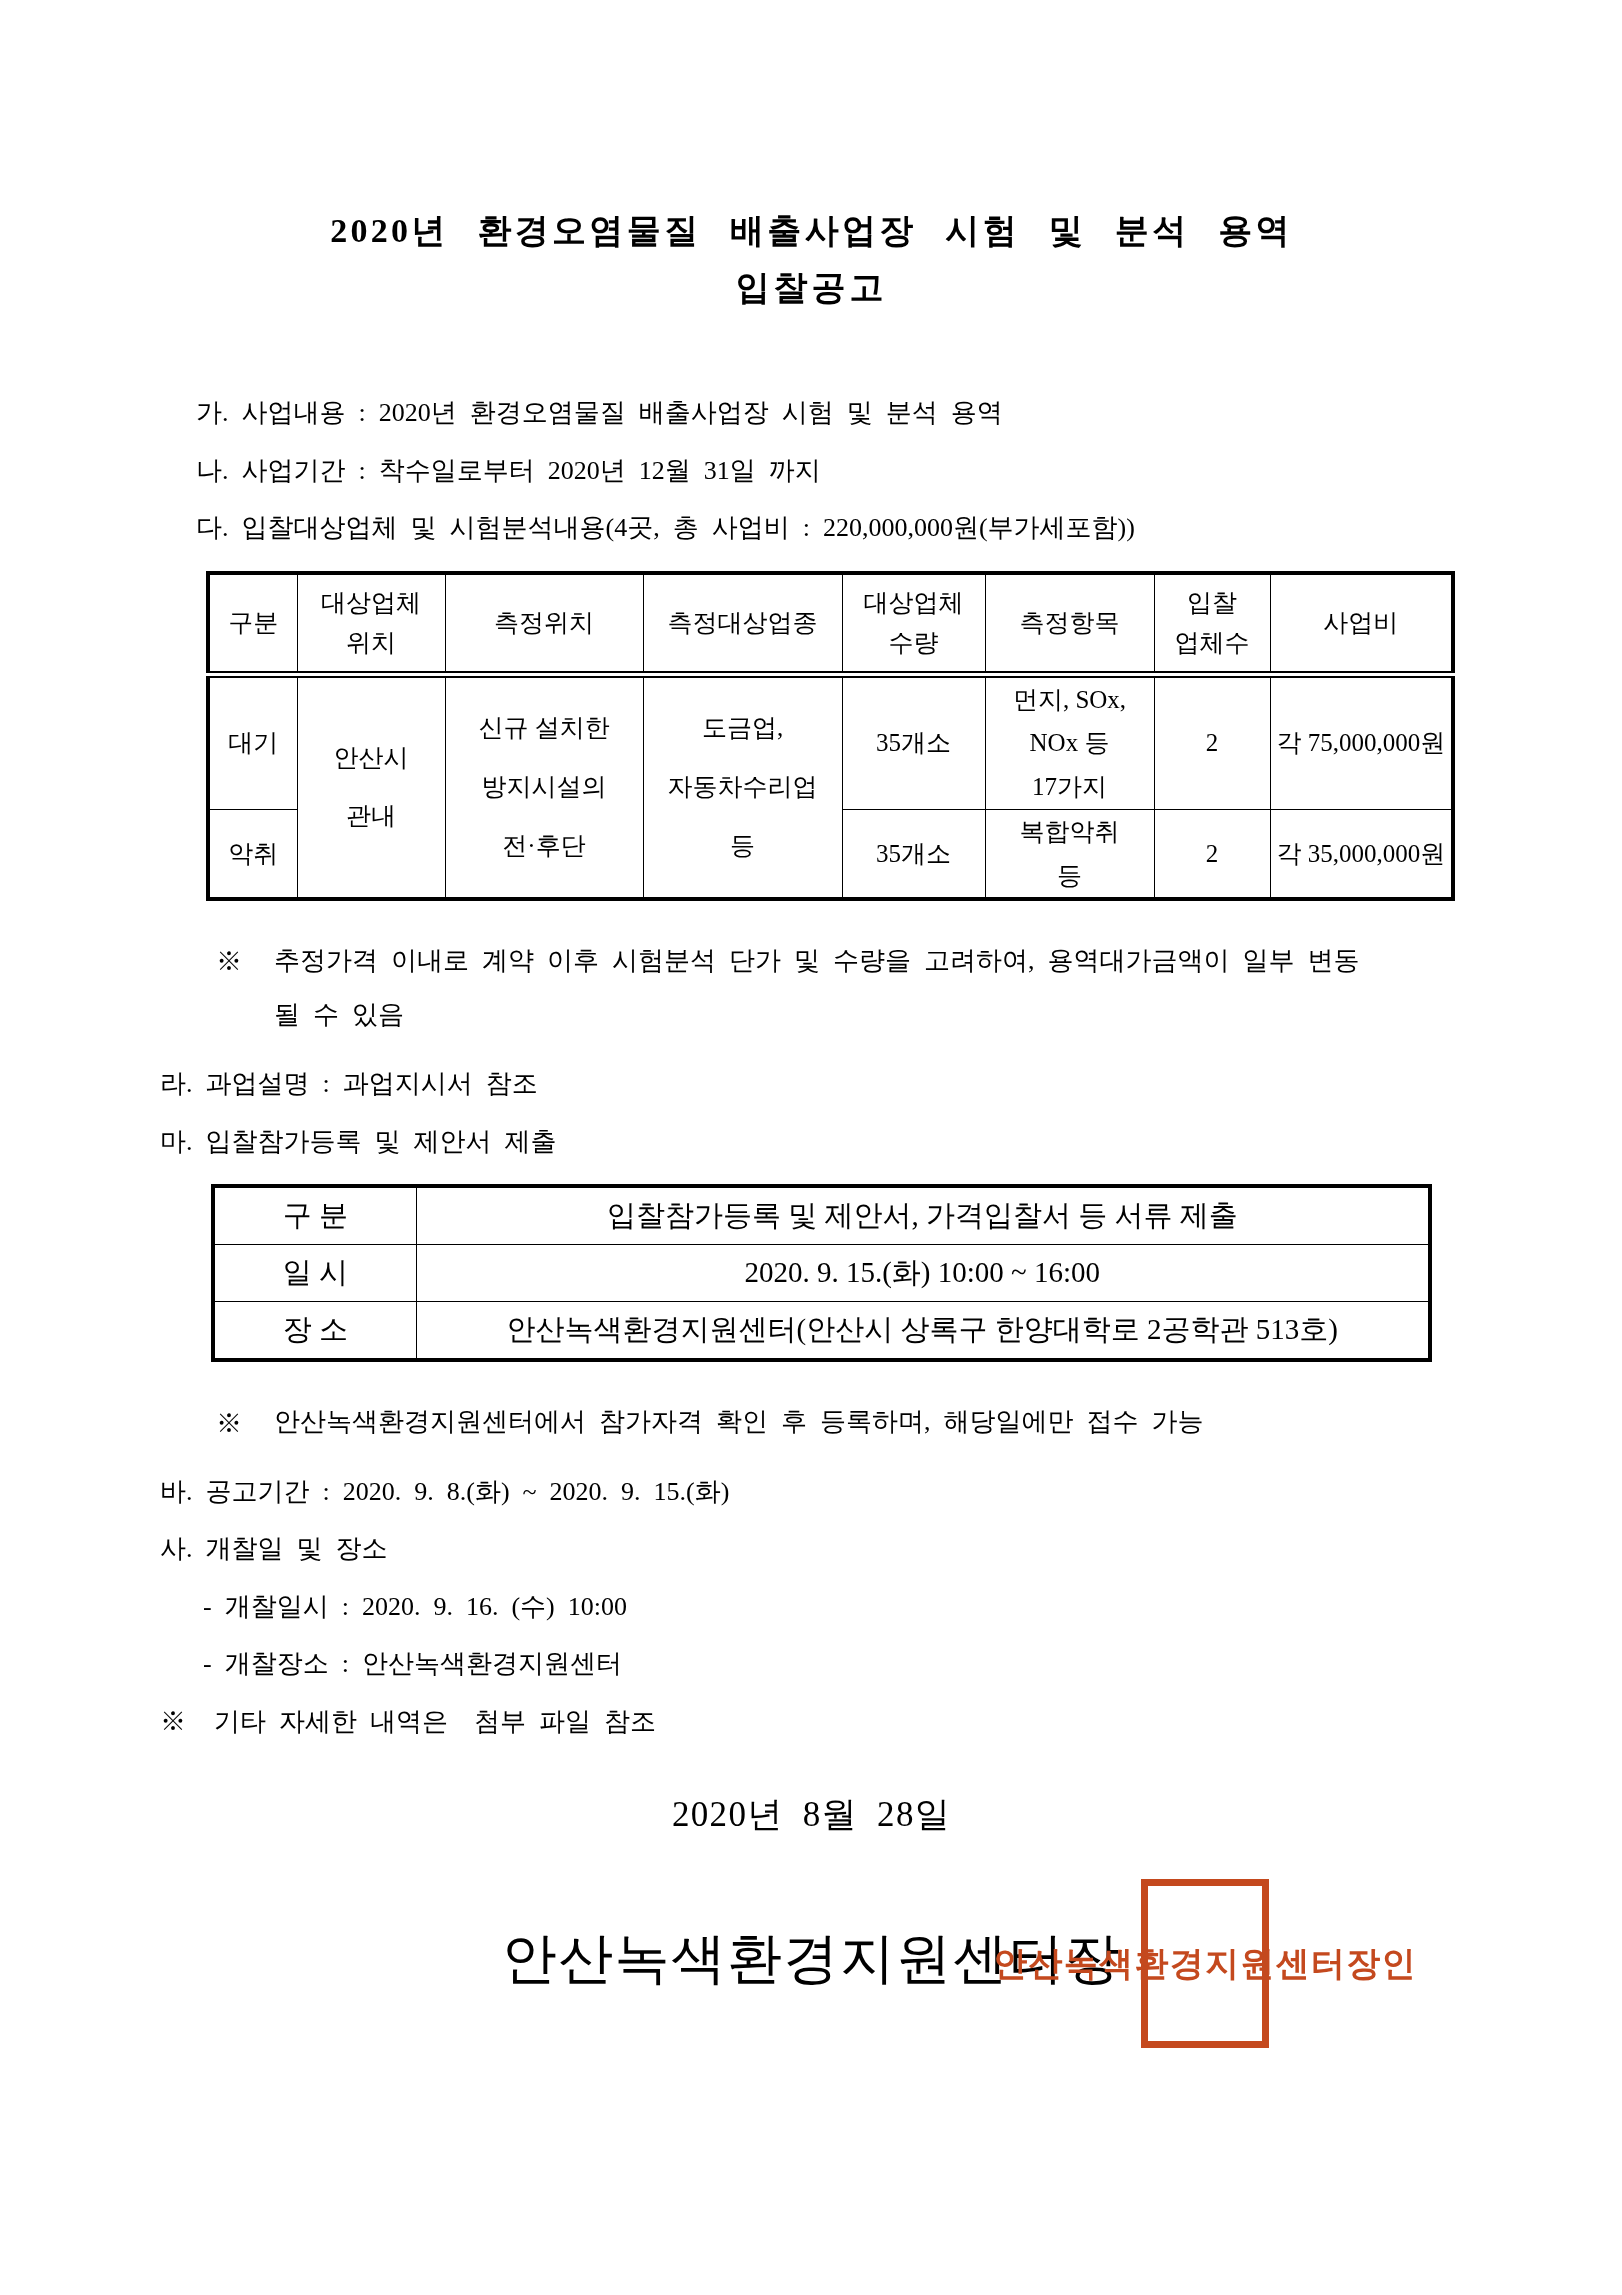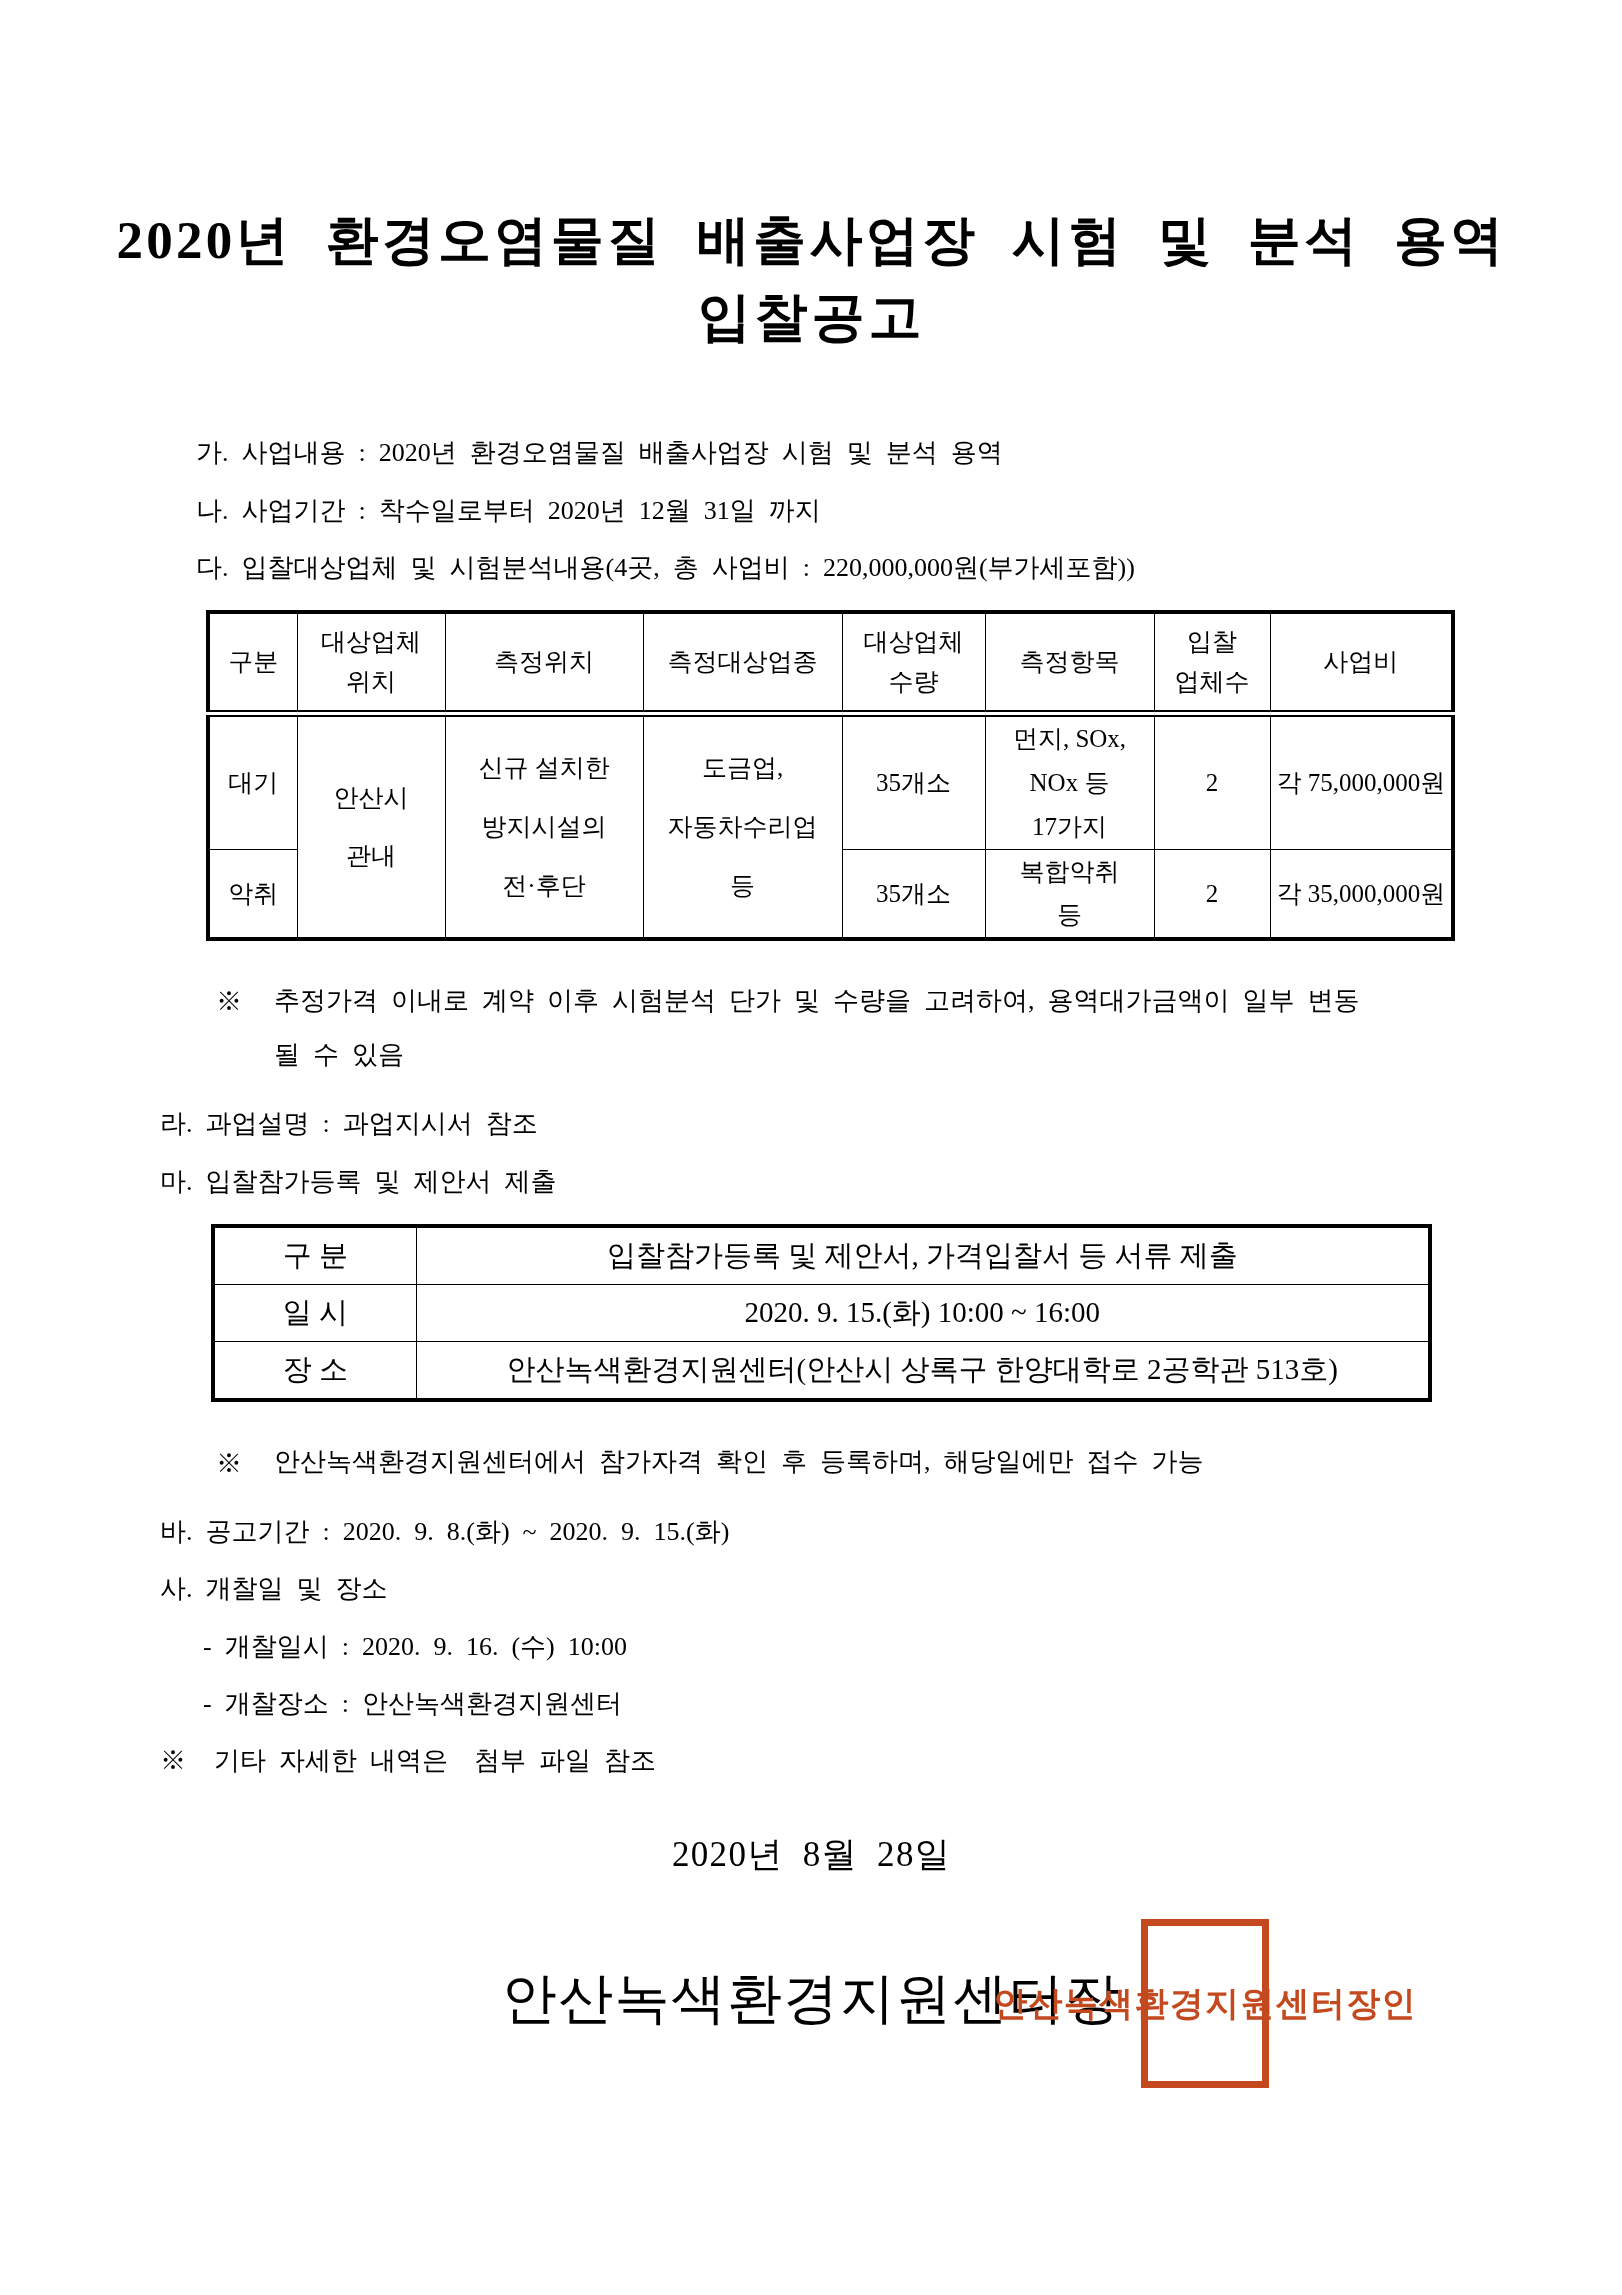--- a/index.html
+++ b/index.html
@@ -14,21 +14,21 @@
     background: #ffffff;
     color: #000000;
     font-family: "Liberation Serif", "DejaVu Serif", serif;
     overflow: hidden;
   }
 
   
   .doc-title {
     margin-top: 213px;
     text-align: center;
-    font-size: 53px;
+    font-size: 34px;
     font-weight: bold;
     letter-spacing: 3.3px;
     word-spacing: 17px;
     line-height: 1.05;
   }
   .doc-title .line2 {
     display: block;
     margin-top: 21px;
     letter-spacing: 3.9px;
   }

